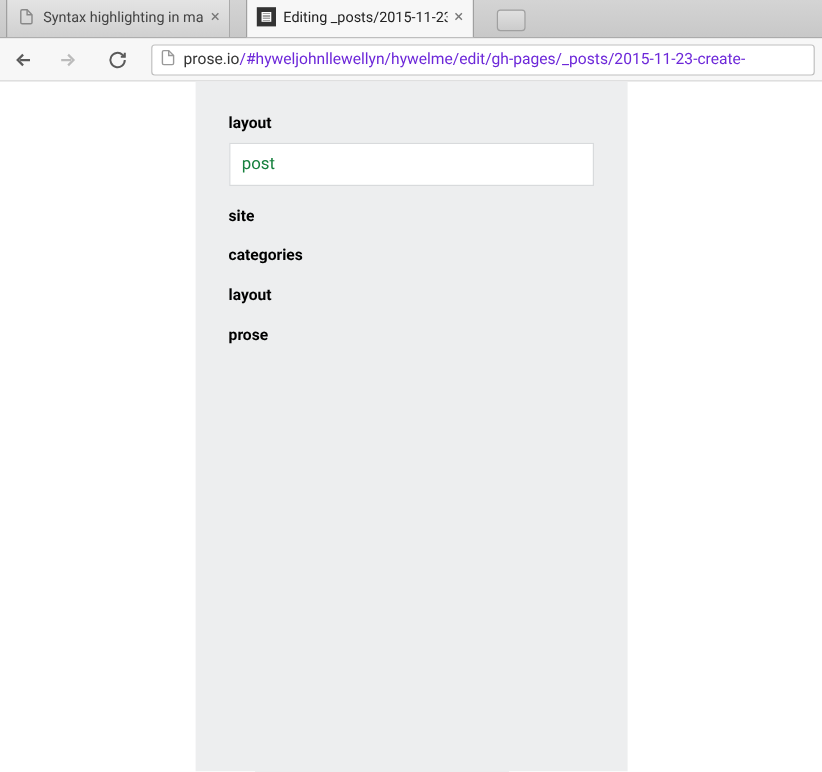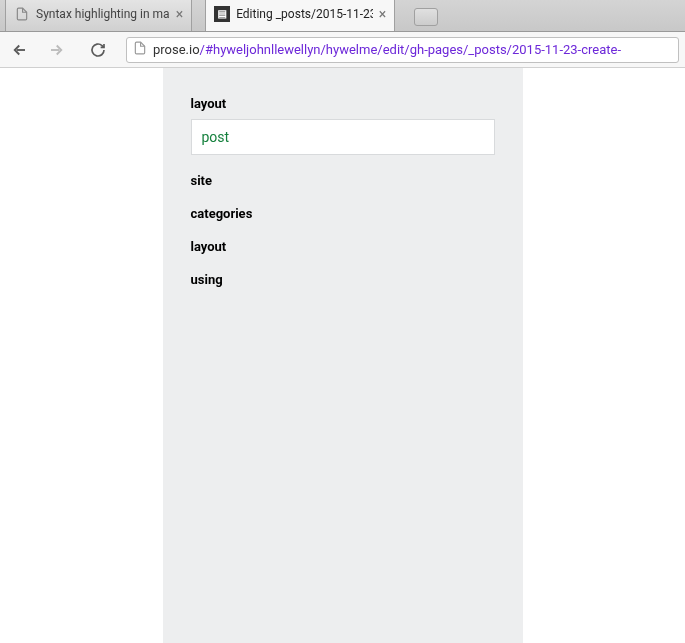--- a/index.html
+++ b/index.html
@@ -258,19 +258,19 @@
 
       <div class="field-group">
         <label class="field-label">categories</label>
       </div>
 
       <div class="field-group">
         <label class="field-label">layout</label>
       </div>
 
       <div class="field-group">
-        <label class="field-label">using</label>
+        <label class="field-label">prose</label>
       </div>
 
 
     </div>
   </div>
 </div>
 
 </body></html>

